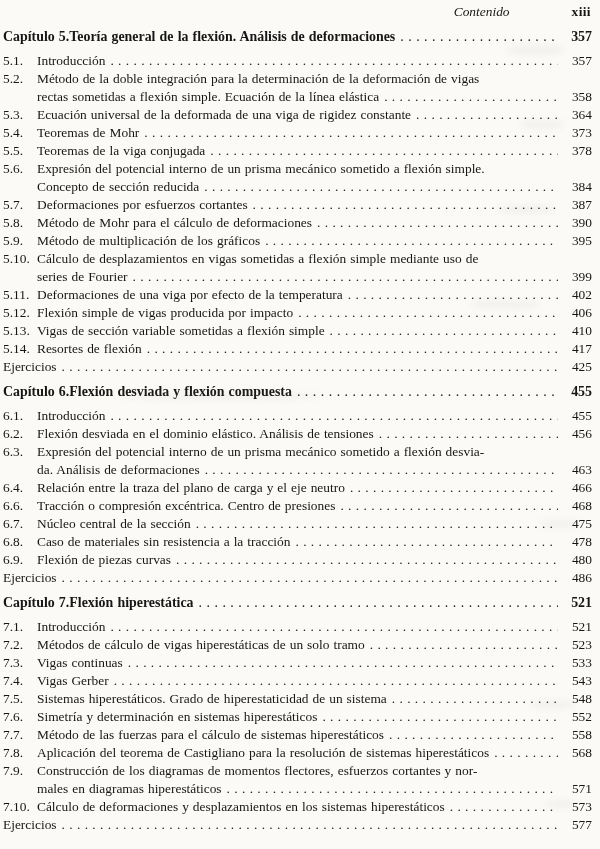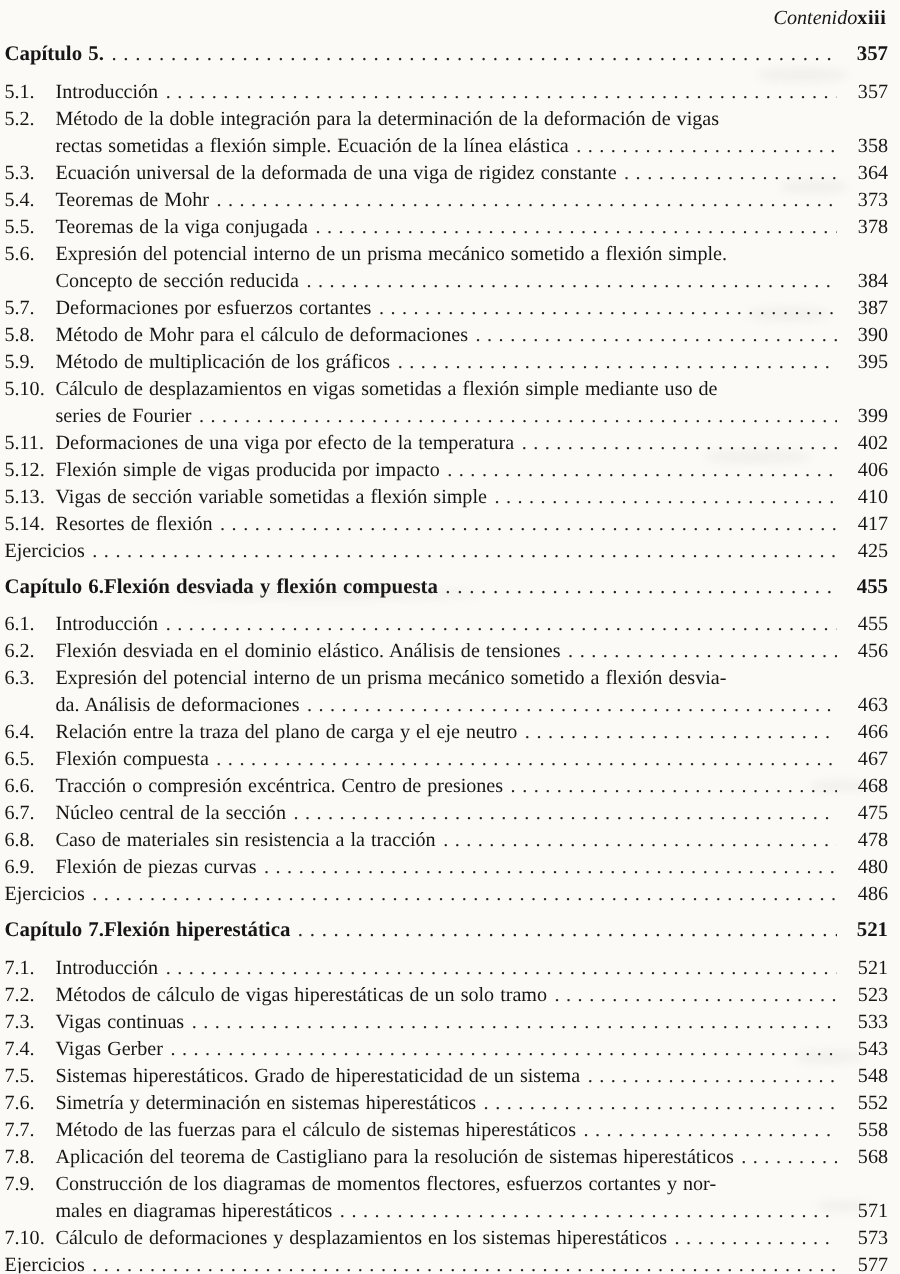--- a/index.html
+++ b/index.html
@@ -24,24 +24,25 @@
     font-size: 13.4px;
     line-height: 18px;
     word-spacing: 0.05em;
   }
 
   
   .header {
     display: flex;
     justify-content: flex-end;
     align-items: baseline;
+    gap: 14px;
     padding-right: 1px;
   }
   .running-title { font-style: italic; }
-  .folio { font-weight: bold; letter-spacing: 0.4px; }
+  .folio { font-weight: bold; letter-spacing: 0.4px; margin-left: 48px; }
 
   
   .chapter-row {
     display: flex;
     font-weight: bold;
     font-size: 13.9px;
     margin: 7px 0 6px 0;
   }
   .ch-label { flex: 0 0 63px; white-space: nowrap; }
   .ch-title { white-space: nowrap; }
@@ -87,20 +88,21 @@
 <div class="page">
 
   <div class="header">
     <span class="running-title">Contenido</span>
     <span class="folio">xiii</span>
   </div>
 
   <div id="toc">
   <div class="chapter-row">
     <span class="ch-label">Capítulo 5.</span>
+    <span class="ch-title">Teoría general de la flexión. Análisis de deformaciones</span>
     <span class="dots"></span>
     <span class="page-num">357</span>
   </div>
 
   <div class="section-row">
     <span class="sec-num">5.1.</span>
     <div class="sec-body">
           <div class="line-last">
             <span class="entry-text">Introducción</span>
             <span class="dots"></span>
@@ -311,30 +313,20 @@
     <span class="sec-num">6.4.</span>
     <div class="sec-body">
           <div class="line-last">
             <span class="entry-text">Relación entre la traza del plano de carga y el eje neutro</span>
             <span class="dots"></span>
             <span class="page-num">466</span>
           </div>
         </div>
   </div>
 
-  <div class="section-row">
-    <span class="sec-num">6.5.</span>
-    <div class="sec-body">
-          <div class="line-last">
-            <span class="entry-text">Flexión compuesta</span>
-            <span class="dots"></span>
-            <span class="page-num">467</span>
-          </div>
-        </div>
-  </div>
 
   <div class="section-row">
     <span class="sec-num">6.6.</span>
     <div class="sec-body">
           <div class="line-last">
             <span class="entry-text">Tracción o compresión excéntrica. Centro de presiones</span>
             <span class="dots"></span>
             <span class="page-num">468</span>
           </div>
         </div>

